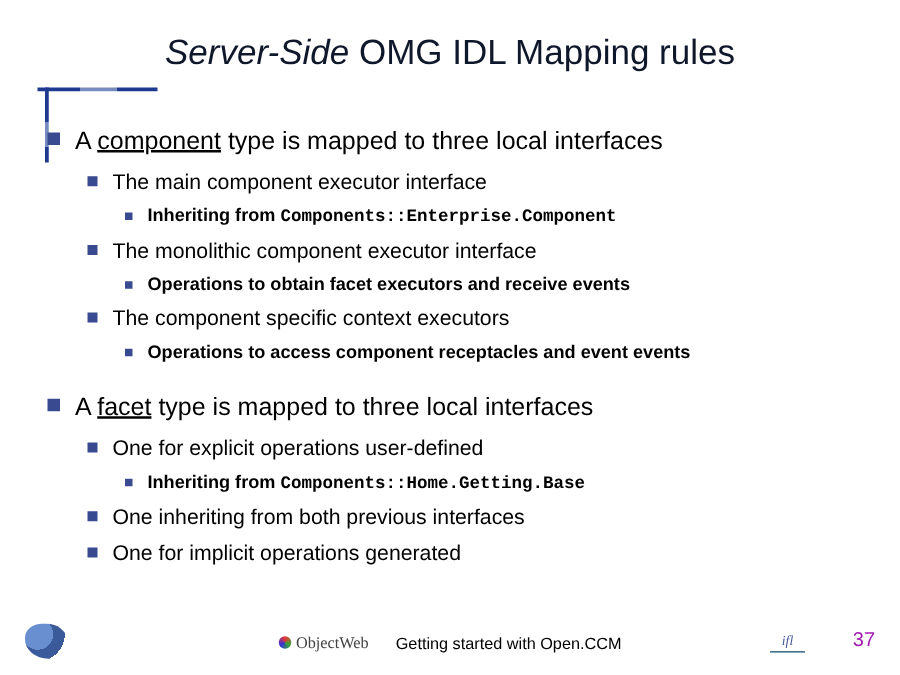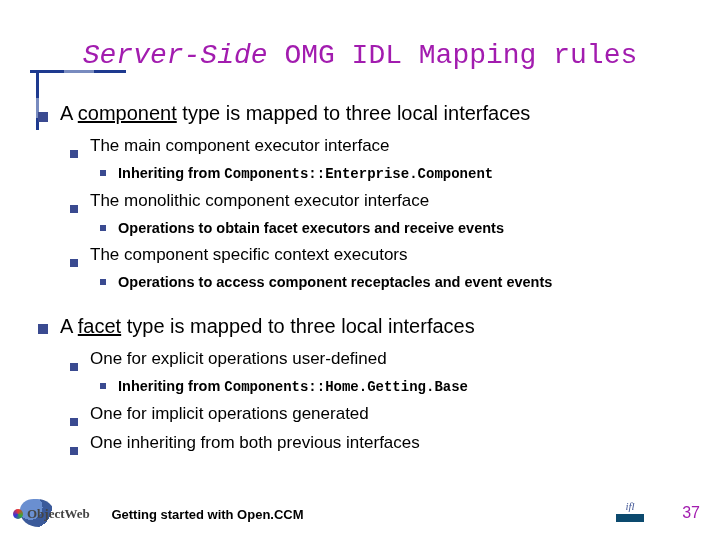--- a/index.html
+++ b/index.html
@@ -20,25 +20,25 @@
     box-sizing: border-box;
   }
   
   .title-wrap {
     position: absolute;
     top: 26px;
     left: 0;
     width: 100%;
   }
   .title {
-    font-family: Liberation Mono, monospace;
+    font-family: Liberation Sans, sans-serif;
     font-size: 28px;
-    color: #a21caf;
+    color: #0f172a;
     text-align: center;
-    margin: 14px;
+    margin: 0;
     font-weight: 400;
   }
   .title .italic { font-style: italic; }
   
   .deco-hbar {
     position: absolute;
     top: 70px;
     left: 30px;
     width: 96px;
     height: 3px;
@@ -53,23 +53,23 @@
     background: linear-gradient(to bottom, #1e3a8f 0 28px, #788bbf 28px 48px, #1e3a8f 48px 60px);
   }
   
   .content {
     position: absolute;
     top: 100px;
     left: 38px;
     right: 30px;
     font-size: 15px;
   }
-  .l1 { margin: 0 0 8px 0; display:flex;align-items:center; }
+  .l1 { margin: 0 0 8px 0; display:flex; }
   .l1 > .txt { font-size: 20px; }
-  .l2 { margin: 0 0 6px 32px; display:flex;align-items:flex-end; }
+  .l2 { margin: 0 0 6px 32px; display:flex; }
   .l2 > .txt { font-size: 17px; }
   .l3 { margin: 0 0 6px 62px; display:flex; }
   .l3 > .txt { font-size: 14.5px; font-weight: bold; }
   .bullet {
     width: 10px; height: 10px;
     background: #3a4a90;
     flex: 0 0 auto;
     margin-top: 6px;
     margin-right: 12px;
   }
@@ -88,26 +88,25 @@
     width: 46px; height: 38px;
     display:flex; align-items:center; justify-content:center;
   }
   .footer-icon-left .blob {
     width: 34px; height: 28px;
     background: radial-gradient(circle at 30% 30%, #6a8fd0 0 40%, #3b5a9a 40% 70%, transparent 70%);
     border-radius: 40% 50% 45% 55%;
   }
   .footer-center {
     position: absolute;
-    left: 13px; right: 0;
+    left: 0; right: 0;
     bottom: 18px;
-    text-align: left;
+    text-align: center;
     font-size: 13px;
     color: #000;
-    font-weight: bold;
   }
   .footer-center .ow {
     display:inline-flex; align-items:center; gap:4px;
     margin-right: 18px;
     font-family: Georgia, serif;
     color: #444;
   }
   .ow-dot {
     width:10px; height:10px; border-radius:50%;
     background: conic-gradient(#e33, #3a3, #33d, #e33);
@@ -118,21 +117,21 @@
     right: 20px;
     bottom: 18px;
     font-size: 16px;
     color: #a21caf;
   }
   .footer-logo2 {
     position: absolute;
     right: 76px;
     bottom: 18px;
     width: 28px; height: 14px;
-    border-bottom: 8px solid #0c4a6e;
+    border-bottom: 1px solid #0c4a6e;
     font-style: italic;
     font-family: Georgia, serif;
     font-size: 11px;
     color: #465a99;
     text-align:center;
     line-height: 12px;
   }
   .gap { height: 14px; }
 </style>
 </head>
@@ -185,25 +184,25 @@
       <div class="l2">
         <span class="bullet"></span>
         <span class="txt">One for explicit operations user-defined</span>
       </div>
       <div class="l3">
         <span class="bullet"></span>
         <span class="txt"><span>Inheriting from <code class="mono">Components::Home.Getting.Base</code></span></span>
       </div>
       <div class="l2">
         <span class="bullet"></span>
+        <span class="txt">One inheriting from both previous interfaces</span>
+      </div>
+      <div class="l2">
+        <span class="bullet"></span>
         <span class="txt">One for implicit operations generated</span>
-      </div>
-      <div class="l2">
-        <span class="bullet"></span>
-        <span class="txt">One inheriting from both previous interfaces</span>
       </div>
     </div>
 
   <div class="footer-icon-left">
     <div class="blob"></div>
   </div>
   <div class="footer-center">
     <span class="ow">
       <span class="ow-dot"></span>
       <span>ObjectWeb</span>

